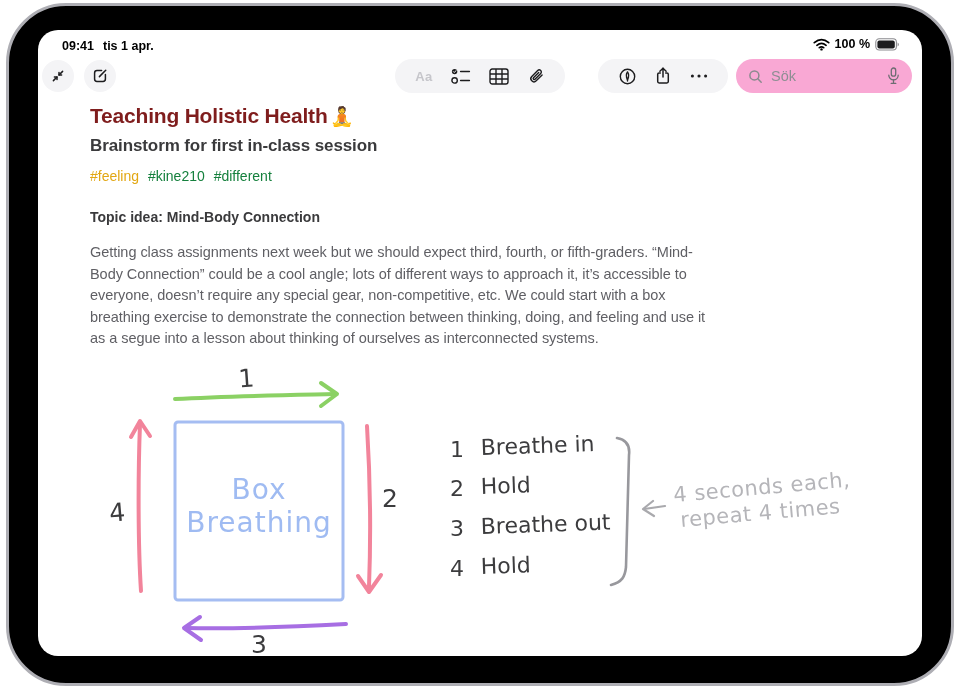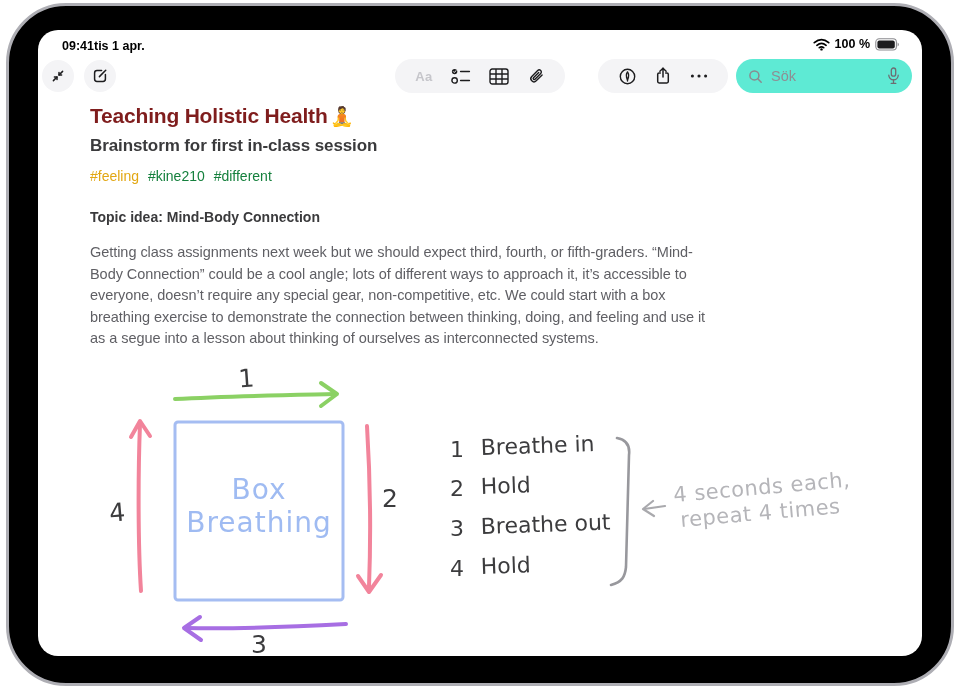--- a/index.html
+++ b/index.html
@@ -13,37 +13,37 @@
     position:absolute;left:6px;top:3px;width:948px;height:683px;box-sizing:border-box;
     background:#000;border:3px solid #aeaeb4;border-radius:60px;
   }
   .screen{
     position:absolute;left:29px;top:24px;width:884px;height:626px;
     background:#ffffff;border-radius:20px;overflow:hidden;
   }
   
   .statusbar{position:absolute;left:0;top:0;width:100%;height:26px;}
   .status-left{position:absolute;left:24px;top:9px;font-size:12.5px;font-weight:700;color:#000;}
-  .status-left .date{font-weight:600;margin-left:0;}
+  .status-left .date{font-weight:600;margin-left:9px;}
   .status-right{position:absolute;right:22px;top:7px;display:flex;align-items:center;gap:5px;}
   .battery-text{font-size:12.5px;font-weight:600;color:#000;}
   
   .toolbar{position:absolute;left:0;top:26px;width:100%;height:44px;}
   .btn-circle{
     position:absolute;top:4px;width:32px;height:32px;border-radius:50%;
     background:#f4f4f6;display:flex;align-items:center;justify-content:center;cursor:default;
   }
   .pill{
     position:absolute;top:3px;height:34px;background:#f4f4f6;border-radius:17px;
     display:flex;align-items:center;justify-content:space-between;box-sizing:border-box;
   }
   .pill .tool{display:flex;align-items:center;justify-content:center;width:26px;height:26px;}
   .format-label{font-size:13px;font-weight:600;color:#c6c6cb;letter-spacing:0.5px;}
   .searchpill{
-    position:absolute;left:698px;top:3px;width:176px;height:34px;background:#5eead4;
+    position:absolute;left:698px;top:3px;width:176px;height:34px;background:#f9a8d4;
     border-radius:17px;display:flex;align-items:center;padding:0 12px;box-sizing:border-box;gap:6px;
   }
   .searchpill input{
     flex:1;border:none;outline:none;background:transparent;font-size:14.5px;color:#3a3a3c;
     font-family:"Liberation Sans", sans-serif;min-width:0;
   }
   .searchpill input::placeholder{color:#8e8e93;}
   
   .content{position:absolute;left:52px;top:0;width:800px;height:626px;}
   .note-title{position:absolute;top:74px;left:0;font-size:21px;font-weight:700;color:#7f1d1d;letter-spacing:-0.2px;white-space:nowrap;}

